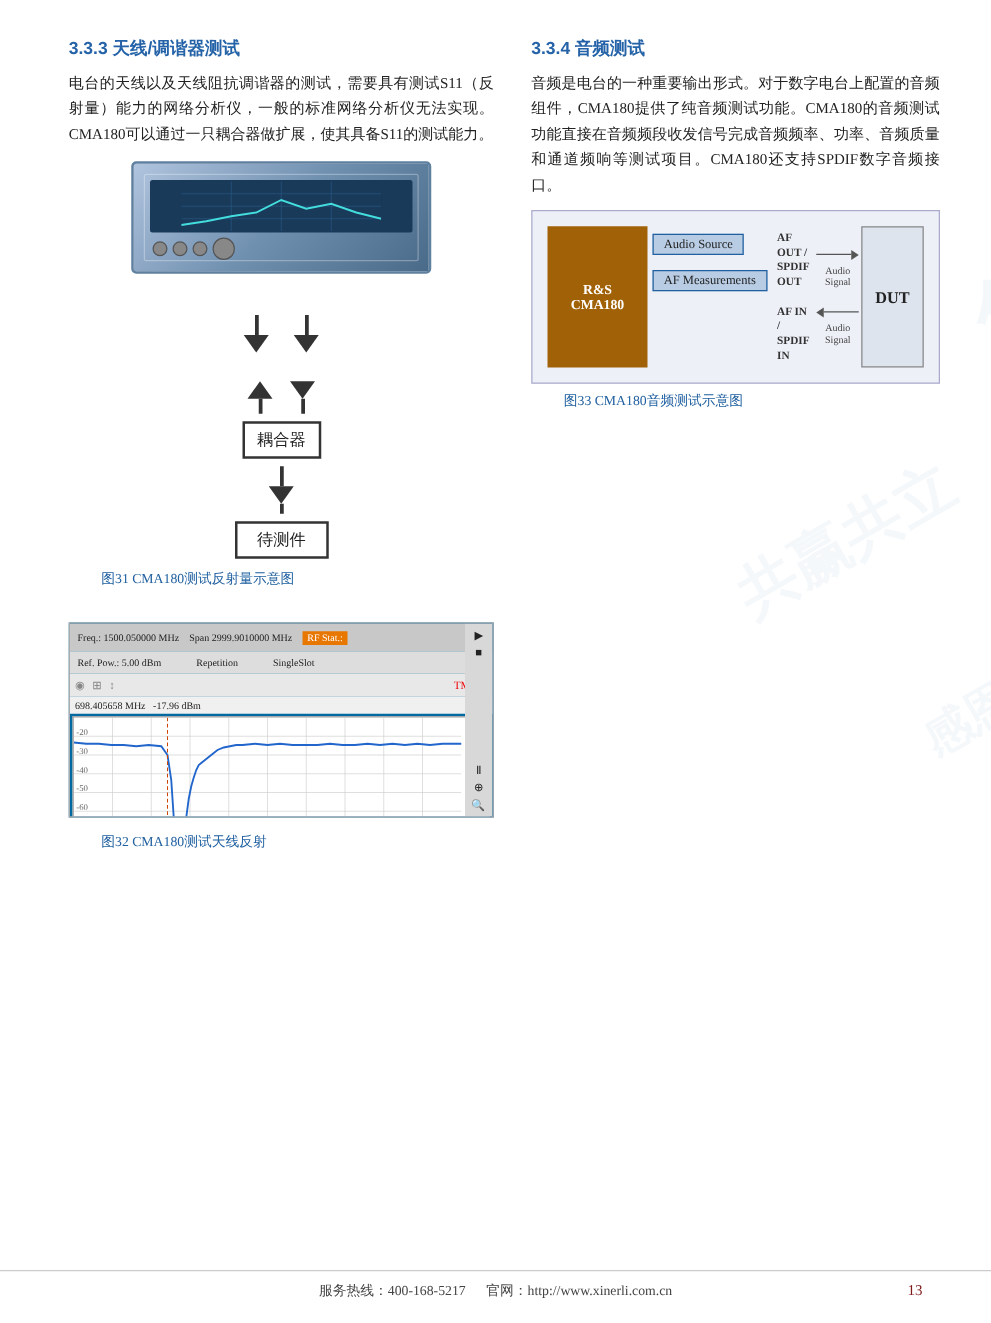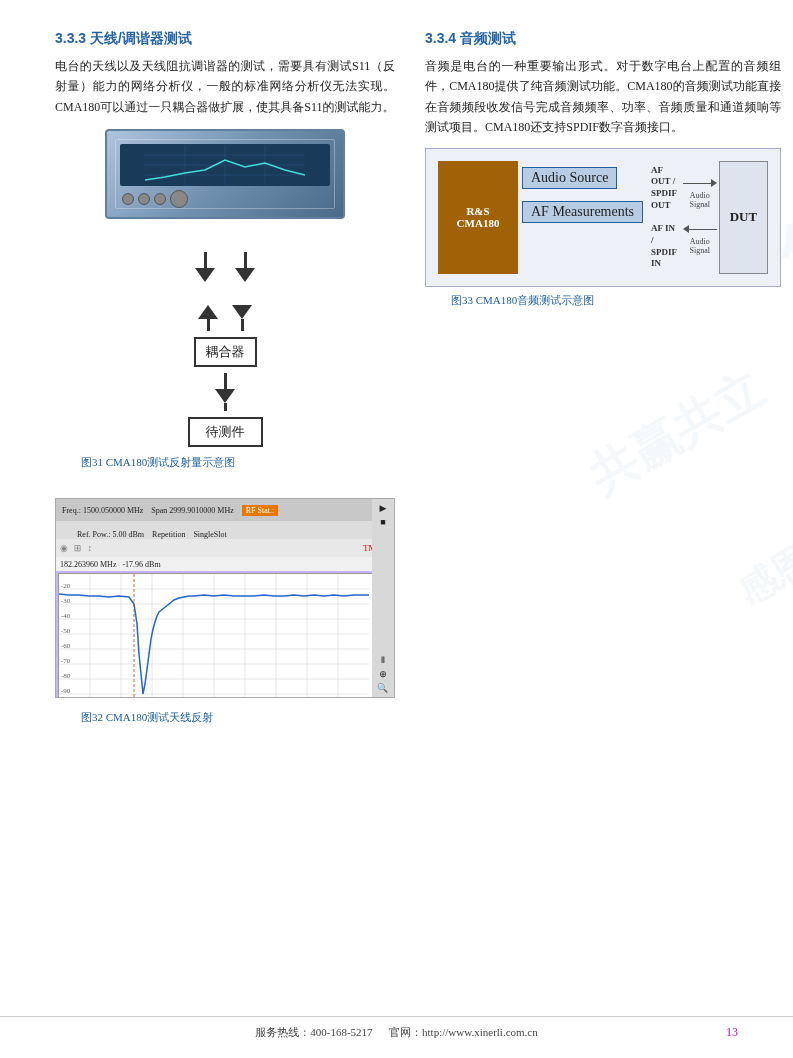--- a/index.html
+++ b/index.html
@@ -48,21 +48,21 @@
       font-size: 11px;
       color: #444;
       border-top: 1px solid #ccc;
       padding-top: 8px;
     }
     .page-number {
       position: absolute;
       bottom: 18px;
       right: 55px;
       font-size: 12px;
-      color: #a21caf;
+      color: #7f1d1d;
     }
     .instrument-img {
       width: 260px;
       height: 110px;
       background: linear-gradient(135deg, #b0c4de 0%, #7090b0 50%, #4a6a8a 100%);
       border: 2px solid #6080a0;
       border-radius: 4px;
       display: flex;
       align-items: center;
       justify-content: center;
@@ -124,22 +124,22 @@
     .dut-label-box {
       border: 2px solid #333;
       padding: 4px 16px;
       font-size: 13px;
       margin: 4px 0;
       background: #fff;
     }
     
     .spec-outer {
       width: 340px;
-      height: 200px;
-      background: #c4b5fd;
+      height: 156px;
+      background: #0369a1;
       border: 1px solid #aaa;
       margin: 12px 0;
       position: relative;
       overflow: hidden;
     }
     .spec-header {
       background: #c8c8c8;
       height: 22px;
       display: flex;
       align-items: center;
@@ -166,21 +166,21 @@
     }
     .ad-block-row {
       display: flex;
       align-items: center;
       gap: 4px;
     }
     .ad-block {
       background: #b8cce4;
       border: 1px solid #2060a0;
       padding: 2px 8px;
-      font-size: 14px;
+      font-size: 10px;
       white-space: nowrap;
     }
     .fig-caption-blue {
       color: #2060a0;
       font-size: 11px;
       margin-top: 4px;
       padding-left: 26px;
     }
     
     .wm-text {
@@ -285,36 +285,36 @@
       <div class="fig-caption-blue">图31 CMA180测试反射量示意图</div>
 
       <div class="section-divider"></div>
 
       <div class="spec-outer">
         <div class="spec-header">
           <span style="font-size:8px;">Freq.: 1500.050000 MHz</span>
           <span style="font-size:8px;">Span 2999.9010000 MHz</span>
           <span style="background:#e87700;color:#fff;padding:1px 4px;font-size:8px;">RF Stat.:</span>
         </div>
-        <div style="background:#ddd;height:18px;display:flex;align-items:flex-end;padding:0 21px;gap:8px;font-size:8px;">
+        <div style="background:#ddd;height:18px;display:flex;align-items:center;padding:0 6px;gap:28px;font-size:8px;">
           <span>Ref. Pow.: 5.00 dBm</span>
           <span>Repetition</span>
           <span>SingleSlot</span>
         </div>
 
         <div style="background:#e8e8e8;height:18px;display:flex;align-items:center;padding:0 4px;gap:6px;font-size:9px;">
           <span style="color:#888;">◉</span>
             <span style="color:#888;">⊞</span>
             <span style="color:#888;">↕</span>
           <span style="margin-left:auto;color:#e00;">TM</span>
           <span>✕</span>
         </div>
 
         <div style="background:#f0f0f0;height:14px;display:flex;align-items:center;padding:0 4px;font-size:8px;gap:6px;">
-          <span>182.263960 MHz</span>
+          <span>698.405658 MHz</span>
           <span>-17.96 dBm</span>
         </div>
 
         <div class="spec-body">
           <svg width="100%" height="100%">
 
             <line x1="0" y1="15" x2="310" y2="15" stroke="#ccc" stroke-width="0.5"></line>
             <line x1="0" y1="30" x2="310" y2="30" stroke="#ccc" stroke-width="0.5"></line>
             <line x1="0" y1="45" x2="310" y2="45" stroke="#ccc" stroke-width="0.5"></line>
             <line x1="0" y1="60" x2="310" y2="60" stroke="#ccc" stroke-width="0.5"></line>

